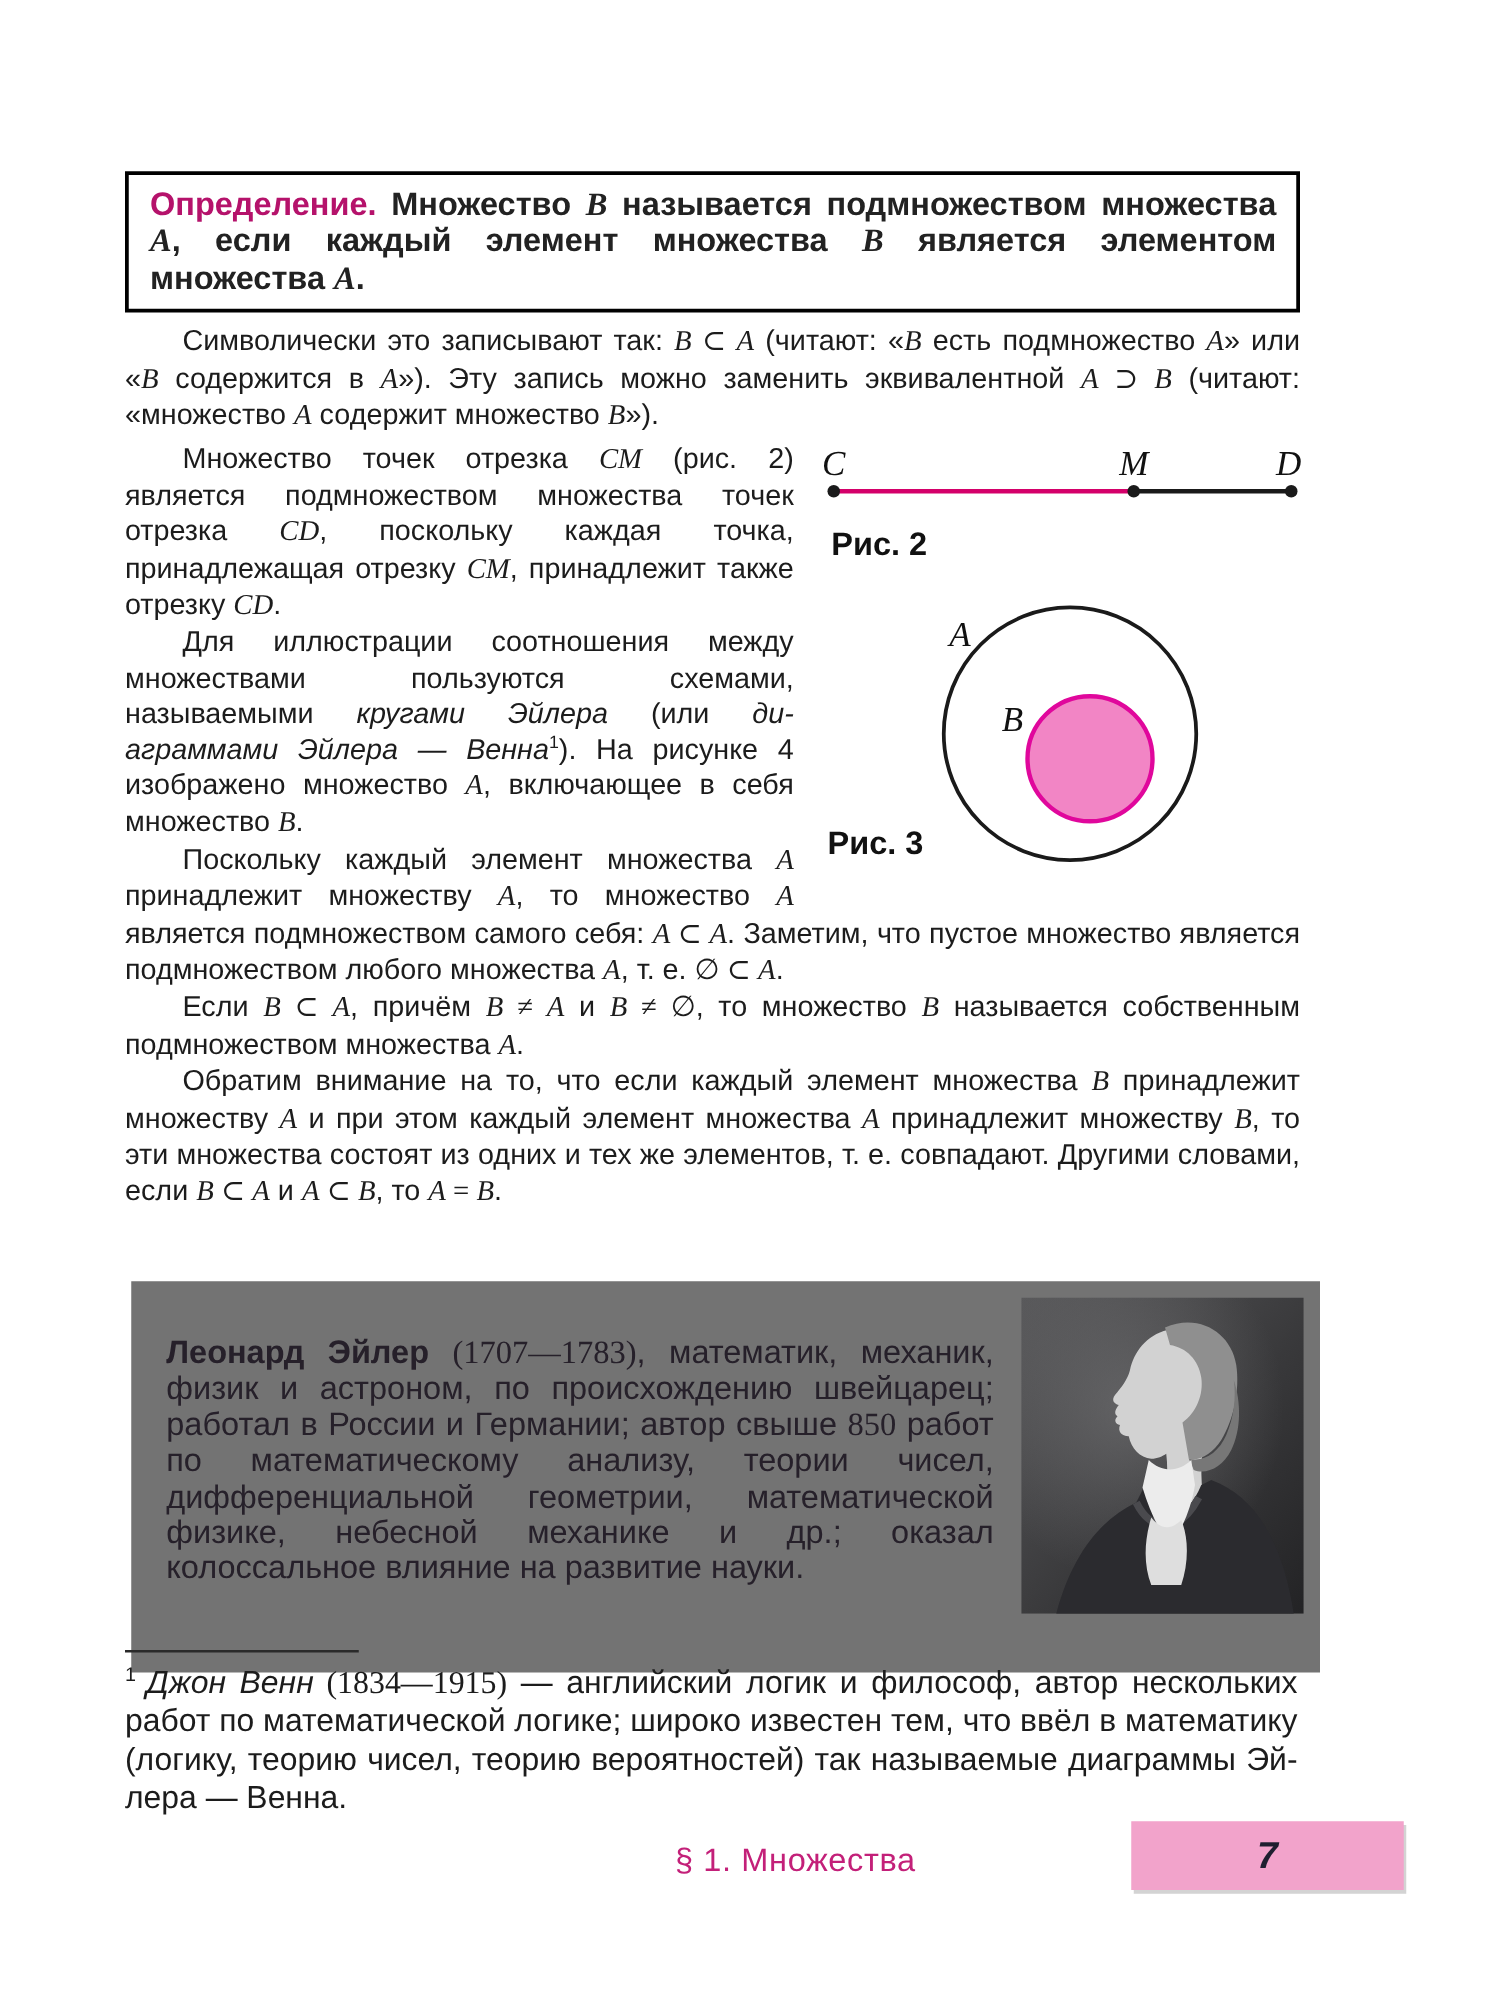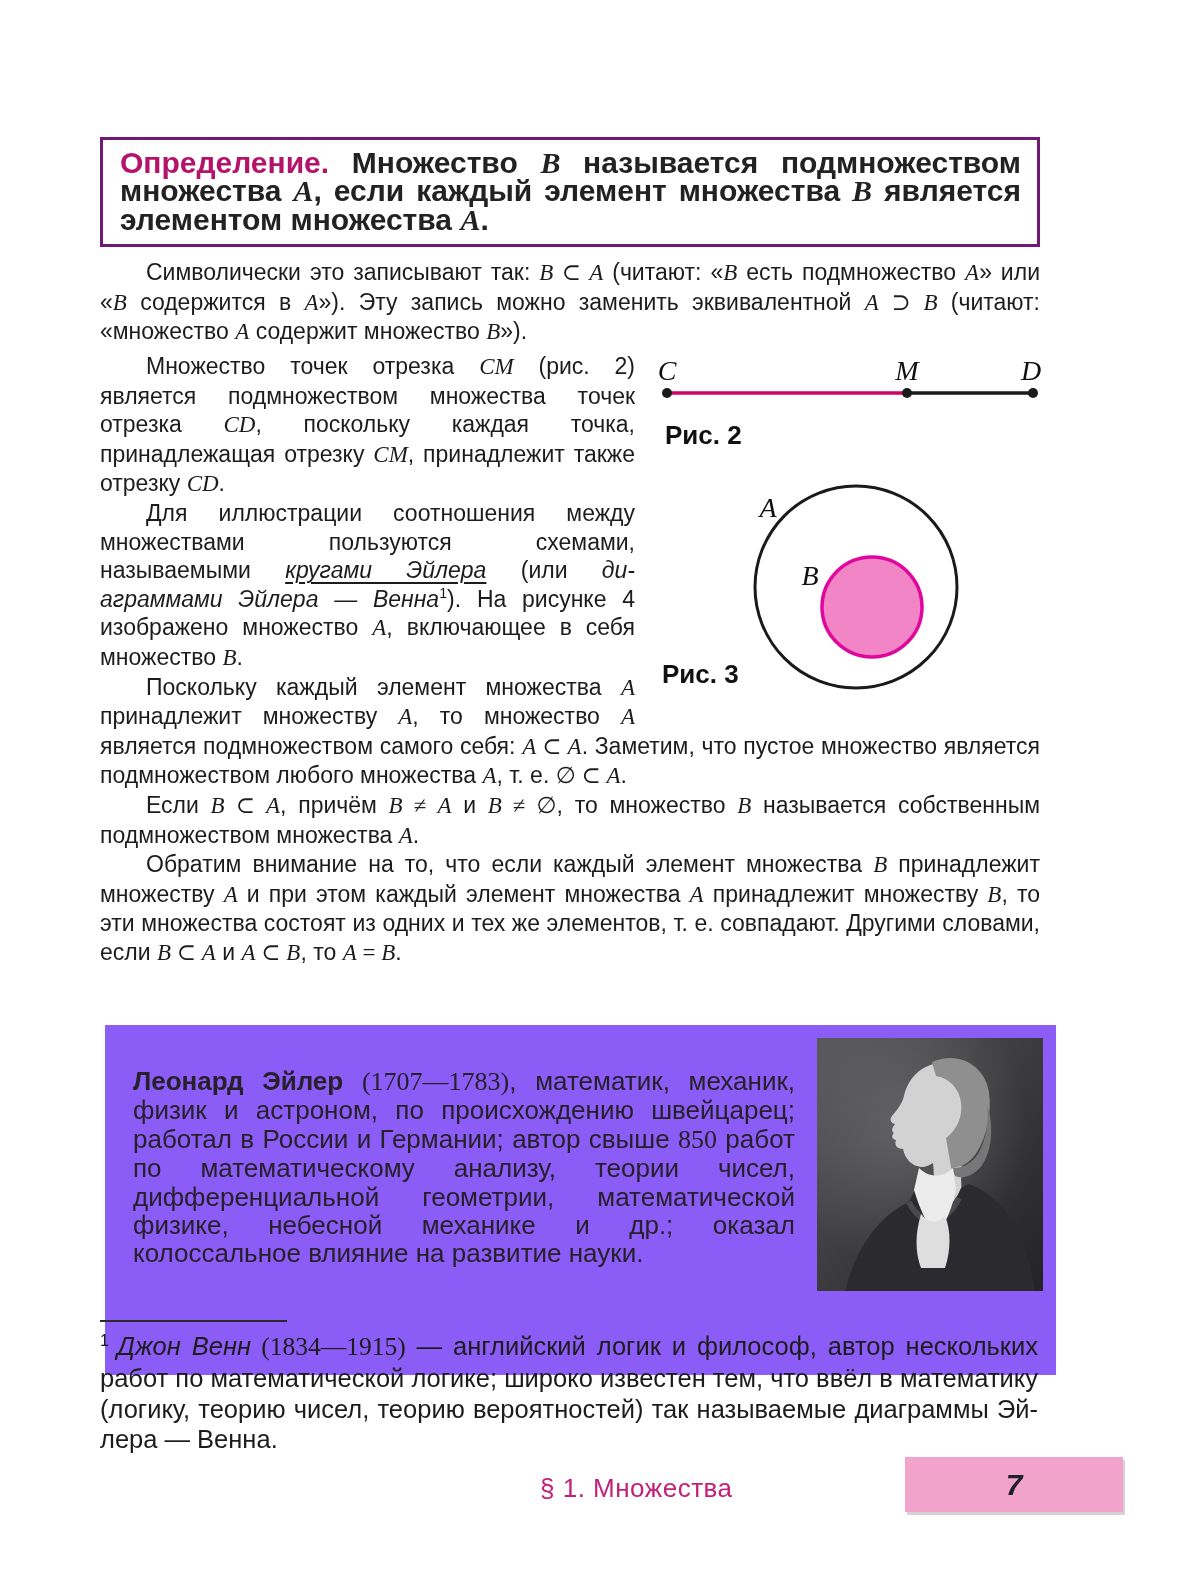--- a/index.html
+++ b/index.html
@@ -6,51 +6,51 @@
   body{
     width:1200px;height:1596px;position:relative;background:#ffffff;
     font-family:"Liberation Sans","DejaVu Sans",sans-serif;color:#1c1c1c;
     overflow:hidden;
   }
   .abs{position:absolute;}
 
   
   .defbox{
     left:100px;top:137px;width:940px;box-sizing:border-box;
-    border:3px solid #701a75;padding:9px 16px 10px 17px;
-    font-weight:700;font-size:30px;line-height:28.4px;
+    border:3px solid #000000;padding:9px 16px 10px 17px;
+    font-weight:700;font-size:26px;line-height:28.4px;
     text-align:justify;color:#222222;
   }
 
   
   .bodytext{font-size:23px;line-height:28.6px;text-align:justify;}
   .p1{left:100px;top:258px;width:940px;}
   .flow{left:100px;top:352px;width:940px;}
   .flow p{margin:0;text-indent:46px;}
   .p1{text-indent:46px;}
   .fig-spacer{float:right;width:405px;height:372px;}
 
   
   .seg-m{font-family:"Liberation Serif","DejaVu Serif",serif;font-style:italic;}
   .seg-mb{font-family:"Liberation Serif","DejaVu Serif",serif;font-style:italic;font-weight:700;}
   .seg-y{font-family:"Liberation Serif","DejaVu Serif",serif;}
   .seg-i{font-style:italic;}
-  .seg-iu{font-style:italic;text-decoration:underline;text-decoration-thickness:2px;text-underline-offset:4px;}
+  .seg-iu{font-style:italic;text-decoration-thickness:2px;text-underline-offset:4px;}
   .seg-u{text-decoration-thickness:2px;text-underline-offset:4px;}
   .seg-b{font-weight:700;}
   .seg-lead{font-weight:700;color:#b5126b;}
   sup{font-size:0.62em;line-height:0;}
 
   
   .figsvg{overflow:visible;}
   .fig-label{font-family:"Liberation Serif","DejaVu Serif",serif;font-style:italic;font-size:28px;fill:#111111;}
   .fig-caption{font-family:"Liberation Sans","DejaVu Sans",sans-serif;font-weight:700;font-size:26px;fill:#111111;}
 
   
-  .eulerbox{left:105px;top:1025px;width:951px;height:350px;background:#8b5cf6;}
+  .eulerbox{left:105px;top:1025px;width:951px;height:313px;background:#737373;}
   .eulerbox .biotext{
     position:absolute;left:28px;top:42px;width:662px;
     font-size:26px;line-height:28.4px;text-align:justify;color:#26202a;
   }
   .portrait{position:absolute;top:13px;right:13px;width:226px;height:253px;}
 
   
   .fnrule{left:100px;top:1320px;width:187px;height:2px;background:#2a2a2a;}
   .footnote{left:100px;top:1331px;width:938px;font-size:25.5px;line-height:30.8px;text-align:justify;}
 

